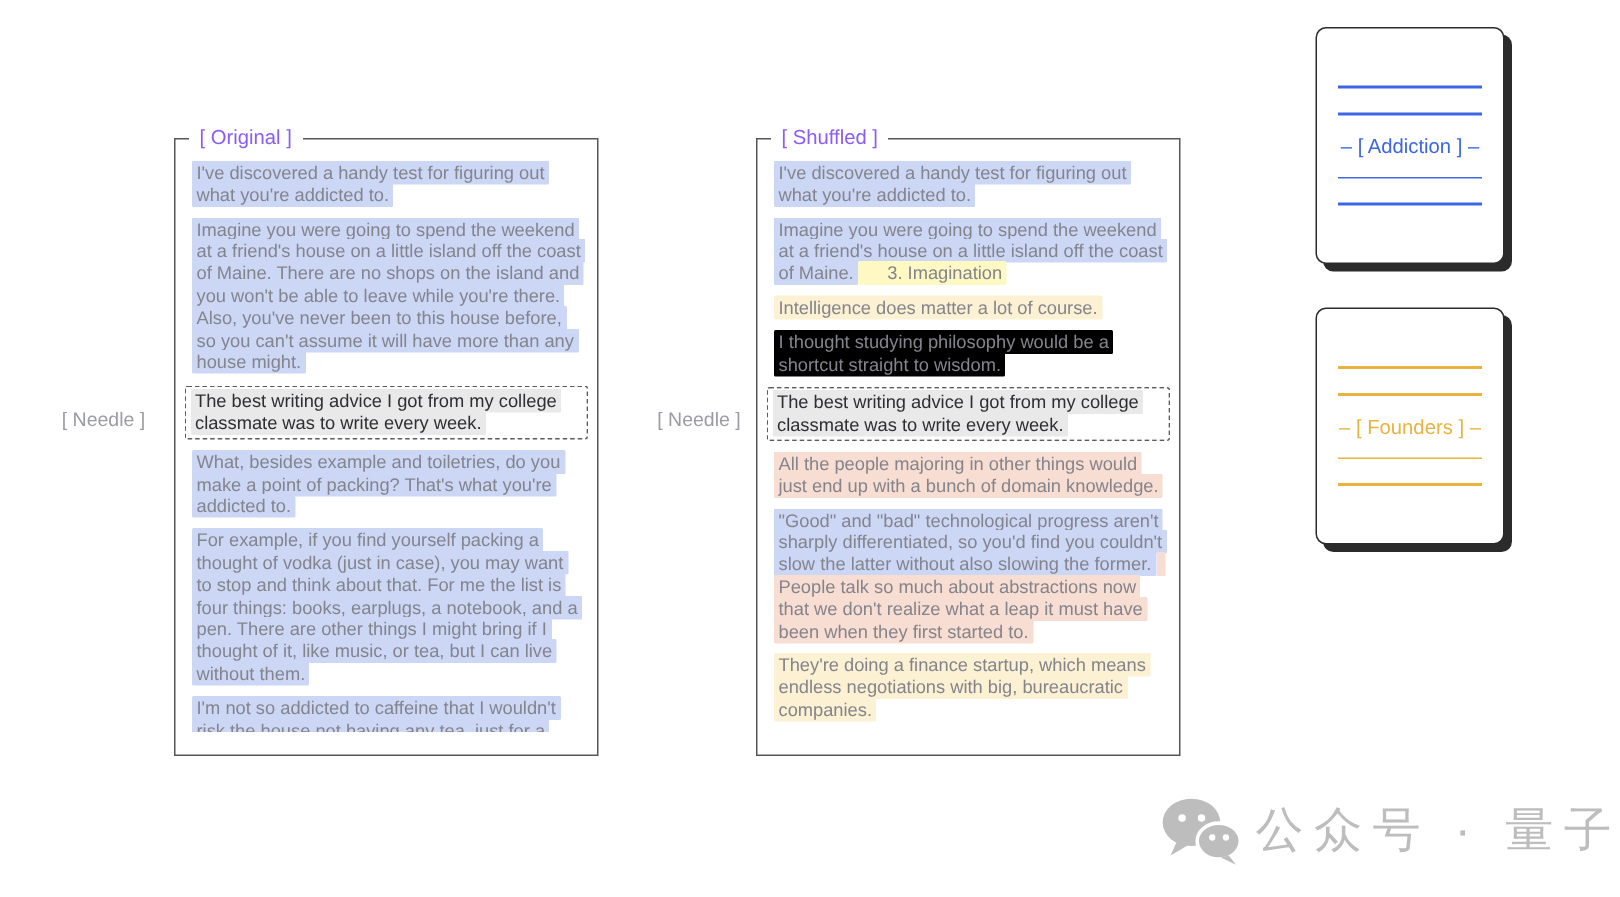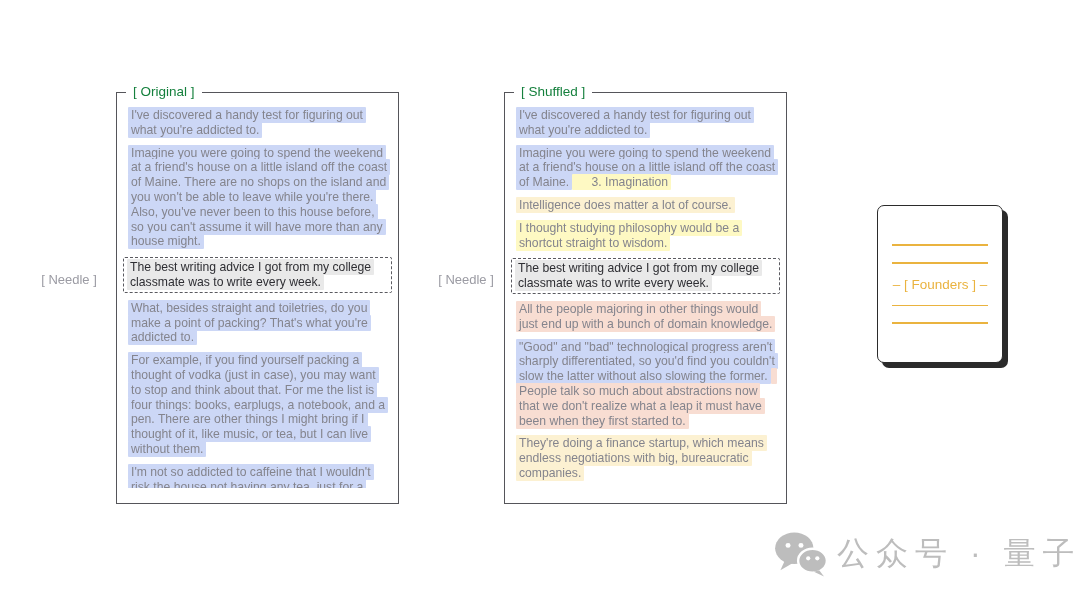--- a/index.html
+++ b/index.html
@@ -7,21 +7,21 @@
     position:relative;width:1080px;height:598px;background:#ffffff;overflow:hidden;
     font-family:"Liberation Sans","DejaVu Sans",sans-serif;
   }
   
   .panel{
     position:absolute;top:92px;width:283px;height:412px;
     border:1px solid #55555a;background:#ffffff;box-sizing:border-box;
   }
   .panel-title{
     position:absolute;top:-9px;left:9px;background:#ffffff;padding:0 7px;
-    font-size:13.5px;color:#15803d;white-space:nowrap;
+    font-size:13.5px;color:#8b5cf6;white-space:nowrap;
   }
   .panel-body{
     padding:15px 10px 0 11px;font-size:12.2px;line-height:14.8px;color:#84848d;
     overflow:hidden;height:calc(100% - 15px);box-sizing:border-box;
   }
   .para{margin:0 0 8px 0;}
   .hl{
     padding:1px 3px;border-radius:1px;
     -webkit-box-decoration-break:clone;box-decoration-break:clone;
   }
@@ -60,40 +60,47 @@
 
   <div class="needle-label" style="left:33px;">[ Needle ]</div>
   <div class="needle-label" style="left:430px;">[ Needle ]</div>
 
   <div class="panel" style="left:116px;">
     <div class="panel-title">[ Original ]</div>
     <div class="panel-body" id="panel-body-0">
         <div class="para"><span class="hl" style="background-color: rgb(204, 215, 246);">I've discovered a handy test for figuring out what you're addicted to.</span></div>
         <div class="para"><span class="hl" style="background-color: rgb(204, 215, 246);">Imagine you were going to spend the weekend at a friend's house on a little island off the coast of Maine. There are no shops on the island and you won't be able to leave while you're there.  Also, you've never been to this house before, so you can't assume it will have more than any house might.</span></div>
         <div class="needle-box"><span class="hl" style="background-color: rgb(233, 233, 233);">The best writing advice I got from my college classmate was to write every week.</span></div>
-        <div class="para"><span class="hl" style="background-color: rgb(204, 215, 246);">What, besides straight and toiletries, do you make a point of packing? That's what you're addicted to.</span></div>
+        <div class="para"><span class="hl" style="background-color: rgb(204, 215, 246);">What, besides example and toiletries, do you make a point of packing? That's what you're addicted to.</span></div>
         <div class="para"><span class="hl" style="background-color: rgb(204, 215, 246);">For example, if you find yourself packing a thought of vodka (just in case), you may want to stop and think about that. For me the list is four things: books, earplugs, a notebook, and a pen. There are other things I might bring if I thought of it, like music, or tea, but I can live without them.</span></div>
         <div class="para"><span class="hl" style="background-color: rgb(204, 215, 246);">I'm not so addicted to caffeine that I wouldn't risk the house not having any tea, just for a weekend.</span></div>
       </div>
   </div>
 
   <div class="panel" style="left:504px;">
     <div class="panel-title">[ Shuffled ]</div>
     <div class="panel-body" id="panel-body-1">
         <div class="para"><span class="hl" style="background-color: rgb(204, 215, 246);">I've discovered a handy test for figuring out what you're addicted to.</span></div>
         <div class="para"><span class="hl" style="background-color: rgb(204, 215, 246);">Imagine you were going to spend the weekend at a friend's house on a little island off the coast of Maine.</span><span class="hl" style="background-color: #fef9c3; padding-left: 16px;"> 3. Imagination</span></div>
         <div class="para"><span class="hl" style="background-color: rgb(252, 241, 210);">Intelligence does matter a lot of course.</span></div>
-        <div class="para"><span class="hl" style="background-color: #fef9c3;">I thought studying philosophy would be a shortcut straight to wisdom.</span></div>
+        <div class="para"><span class="hl" style="background-color: #000000;">I thought studying philosophy would be a shortcut straight to wisdom.</span></div>
         <div class="needle-box"><span class="hl" style="background-color: rgb(233, 233, 233);">The best writing advice I got from my college classmate was to write every week.</span></div>
         <div class="para"><span class="hl" style="background-color: rgb(248, 221, 210);">All the people majoring in other things would just end up with a bunch of domain knowledge.</span></div>
         <div class="para"><span class="hl" style="background-color: rgb(204, 215, 246);">"Good" and "bad" technological progress aren't sharply differentiated, so you'd find you couldn't slow the latter without also slowing the former.</span><span class="hl" style="background-color: rgb(248, 221, 210);"> People talk so much about abstractions now that we don't realize what a leap it must have been when they first started to.</span></div>
         <div class="para"><span class="hl" style="background-color: rgb(252, 241, 210);">They're doing a finance startup, which means endless negotiations with big, bureaucratic companies.</span></div>
       </div>
   </div>
 
+  <div class="doc-card" style="top: 18px; --c: #3c66e4;">
+    <div class="card-line"></div>
+    <div class="card-line"></div>
+    <div class="card-label">– [ Addiction ] –</div>
+    <div class="card-line"></div>
+    <div class="card-line"></div>
+  </div>
 
   <div class="doc-card" style="top: 205px; --c: #eab33f;">
     <div class="card-line"></div>
     <div class="card-line"></div>
     <div class="card-label">– [ Founders ] –</div>
     <div class="card-line"></div>
     <div class="card-line"></div>
   </div>
 
 

